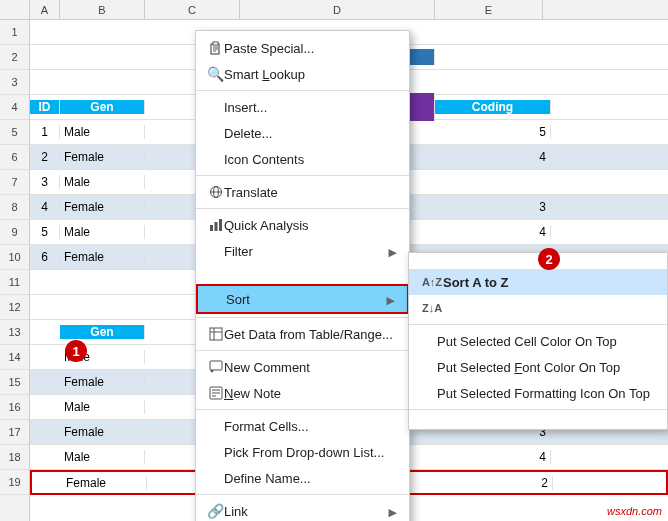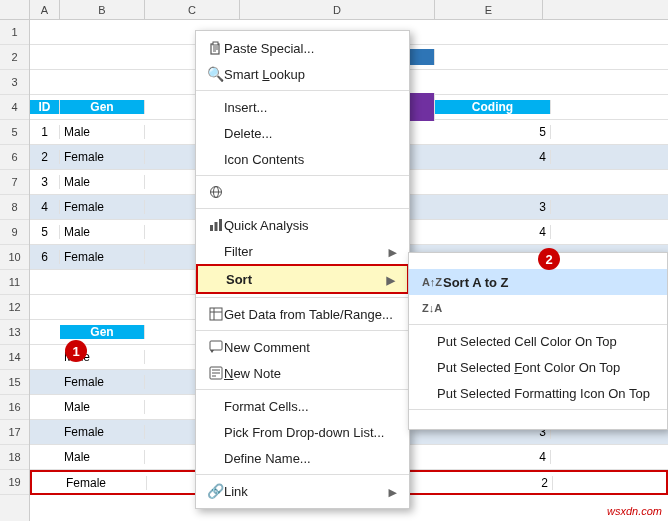--- a/index.html
+++ b/index.html
@@ -459,20 +459,21 @@
   <div class="menu-separator"></div>
 
   <div class="menu-item">
     <span class="menu-icon">
       <svg width="14" height="14" viewBox="0 0 14 14">
           <circle cx="7" cy="7" r="5.5" fill="none" stroke="#555" stroke-width="1"></circle>
           <ellipse cx="7" cy="7" rx="2.5" ry="5.5" fill="none" stroke="#555" stroke-width="1"></ellipse>
           <line x1="1.5" y1="7" x2="12.5" y2="7" stroke="#555" stroke-width="1"></line>
         </svg>
     </span>
+    <span class="menu-label">Translate</span>
   </div>
 
   <div class="menu-separator"></div>
 
   <div class="menu-item">
     <span class="menu-icon">
       <svg width="14" height="14" viewBox="0 0 14 14">
           <rect x="1" y="7" width="3" height="6" fill="#555"></rect>
           <rect x="5.5" y="4" width="3" height="9" fill="#555"></rect>
           <rect x="10" y="1" width="3" height="12" fill="#555"></rect>
@@ -480,21 +481,21 @@
     </span>
     <span class="menu-label">Quick Analysis</span>
   </div>
 
   <div class="menu-item">
     <span class="menu-icon"></span>
     <span class="menu-label">Filter</span>
     <span class="menu-arrow">▶</span>
   </div>
 
-  <div class="menu-item" style="background:#fef9c3;border:2px solid #c00;font-weight:bold;">
+  <div class="menu-item" style="background:#7dd3fc;border:2px solid #c00;font-weight:normal;margin-top:20px;">
     <span class="menu-icon"></span>
     <span class="menu-label">Sort</span>
     <span class="menu-arrow">▶</span>
   </div>
 
   <div class="menu-separator"></div>
 
   <div class="menu-item">
     <span class="menu-icon">
       <svg width="14" height="14" viewBox="0 0 14 14">

